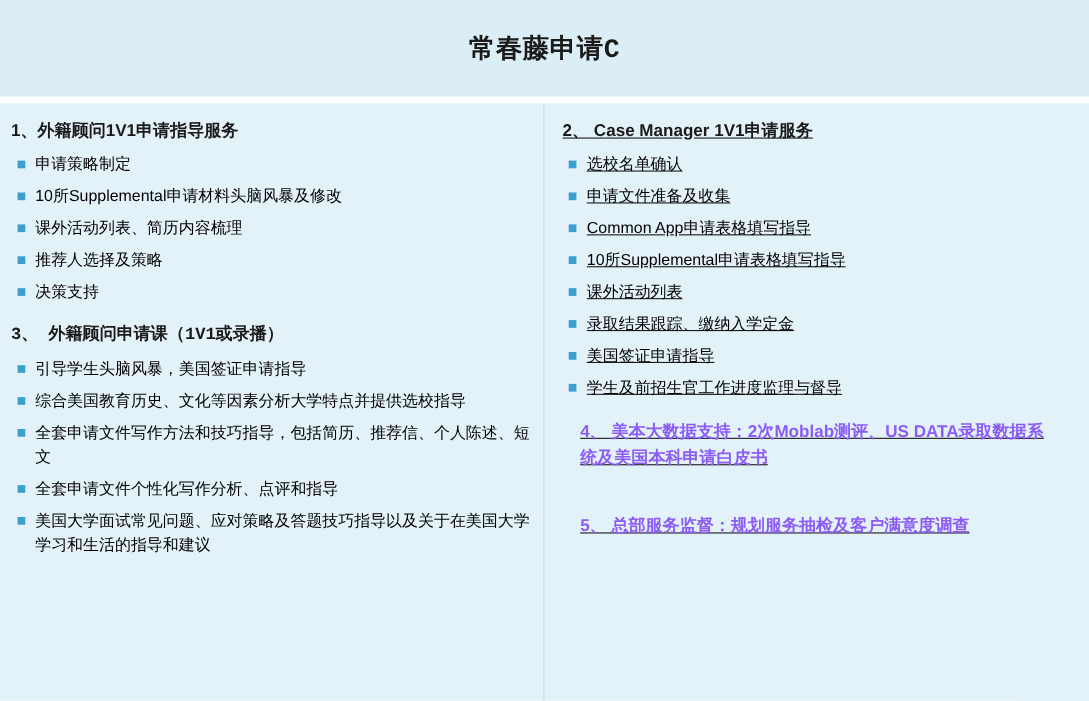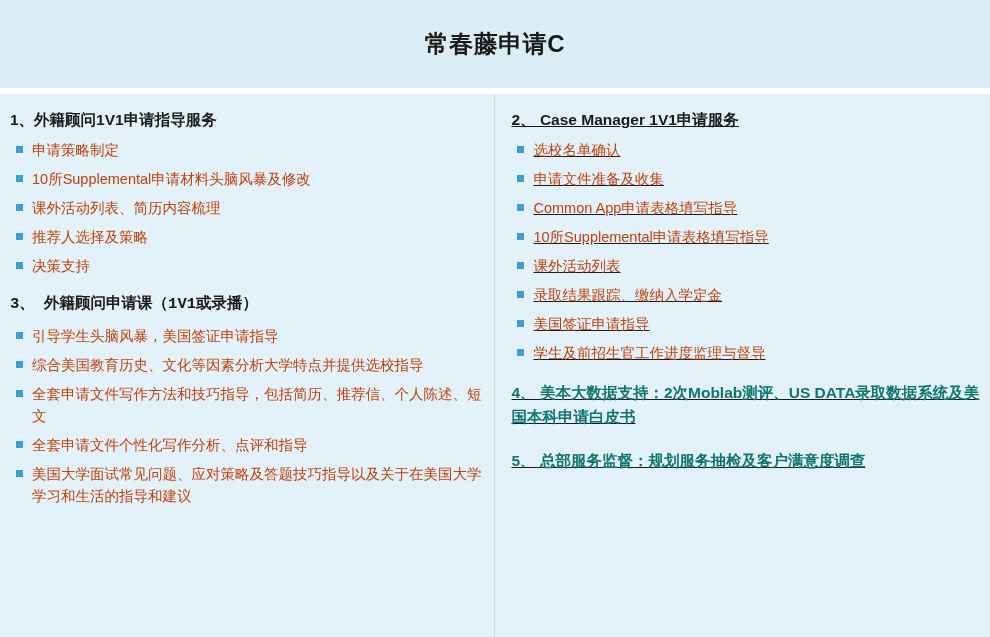--- a/index.html
+++ b/index.html
@@ -22,20 +22,21 @@
     box-sizing: border-box;
   }
   .header {
     width: 990px;
     height: 88px;
     background: #dbeef6;
     display: flex;
     align-items: center;
     justify-content: center;
     box-sizing: border-box;
+    font-family: Liberation Mono, monospace;
   }
   .header-title {
     font-size: 24px;
     font-weight: bold;
     color: #1a1a1a;
     letter-spacing: 0.5px;
   }
   .header-gap {
     width: 990px;
     height: 6px;
@@ -84,41 +85,41 @@
   .bullets {
     list-style: none;
     margin: 0 0 16px 0;
     padding: 0;
   }
   .bullets li {
     position: relative;
     padding-left: 22px;
     font-size: 14.5px;
     line-height: 1.52;
-    color: #c2410c;
+    color: #000000;
     margin-bottom: 7px;
   }
   .bullets li .bsq {
     position: absolute;
     left: 6px;
     top: 7px;
     width: 7px;
     height: 7px;
     background: #3d9fd0;
     display: block;
   }
   .para-block {
     margin: 0 0 14px 0;
   }
   .para-title {
     font-size: 15.5px;
     font-weight: bold;
     line-height: 1.55;
-    color: #0f766e;
-    margin: 0;
+    color: #8b5cf6;
+    margin: 16px;
   }
   .spacer-6 { height: 6px; }
 </style>
 </head>
 <body>
 
 <div class="page">
 
   <div class="header">
     <div class="header-title">常春藤申请C</div>

